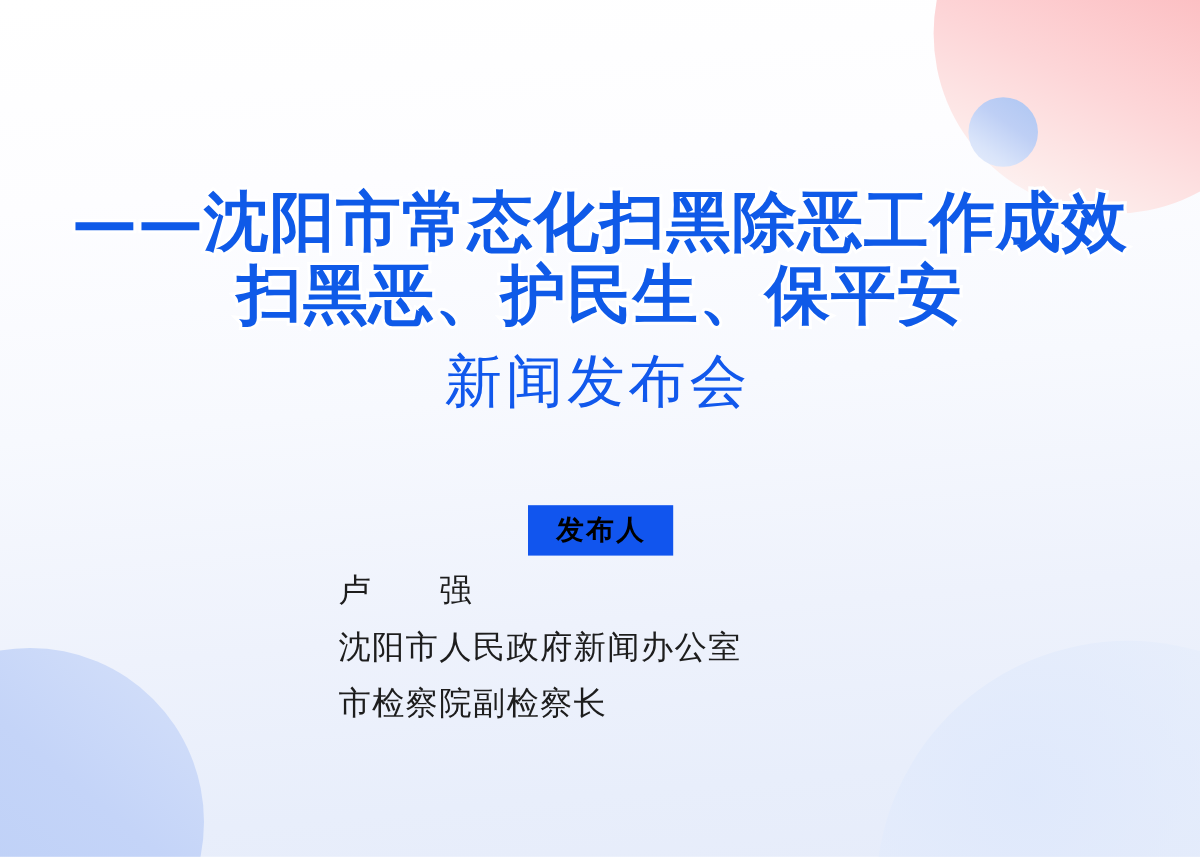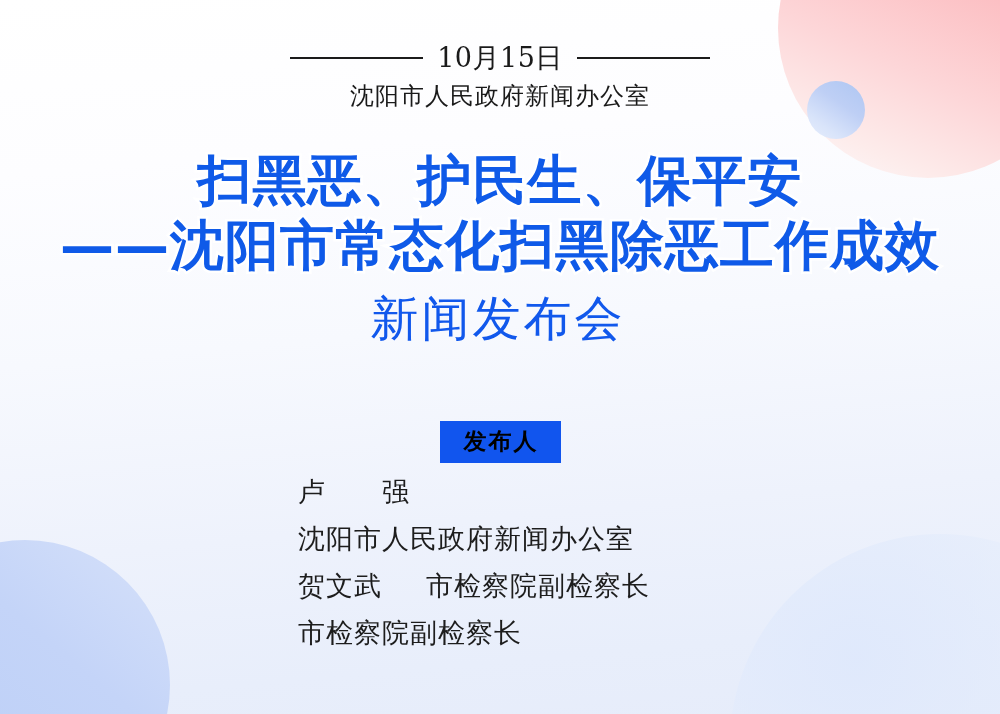--- a/index.html
+++ b/index.html
@@ -155,21 +155,21 @@
     font-family: "DejaVu Sans", "Liberation Sans", sans-serif;
     font-weight: bold;
     font-size: 23px;
     letter-spacing: 2px;
     padding: 5px 22px 6px 24px;
   }
 
   .speaker-list {
     position: absolute;
     top: 474px;
-    left: 298px;
+    left: 282px;
     z-index: 5;
   }
   .speaker-row {
     display: flex;
     align-items: baseline;
     height: 47px;
   }
   .sp-name {
     width: 128px;
     flex: 0 0 128px;
@@ -190,49 +190,37 @@
 </head>
 <body>
 
 <div id="poster">
 
   <div class="blob blob-pink"></div>
   <div class="blob blob-blue-small"></div>
   <div class="blob blob-blue-big"></div>
   <div class="blob blob-wash"></div>
 
-  <div class="header">
-    <div class="date-row">
-      <span class="rule"></span>
-      <span class="date-text">10月15日</span>
-      <span class="rule"></span>
-    </div>
-    <div class="org-text">沈阳市人民政府新闻办公室</div>
-  </div>
 
   <div class="title-block">
+    <div class="title-line title-line-2">——沈阳市常态化扫黑除恶工作成效</div>
     <div class="title-line title-line-1">扫黑恶、护民生、保平安</div>
-    <div class="title-line title-line-2">——沈阳市常态化扫黑除恶工作成效</div>
   </div>
 
   <div class="bigtitle">新闻发布会</div>
 
   <div class="badge-wrap">
     <span class="badge">发布人</span>
   </div>
 
   <div class="speaker-list">
     <div class="speaker-row">
       <span class="sp-name">卢　　强</span>
     </div>
     <div class="speaker-row">
       <span class="sp-title">沈阳市人民政府新闻办公室</span>
     </div>
     <div class="speaker-row">
-      <span class="sp-name">贺文武</span>
-      <span class="sp-title">市检察院副检察长</span>
-    </div>
-    <div class="speaker-row">
       <span class="sp-title">市检察院副检察长</span>
     </div>
   </div>
 
 </div>
 
 </body></html>

